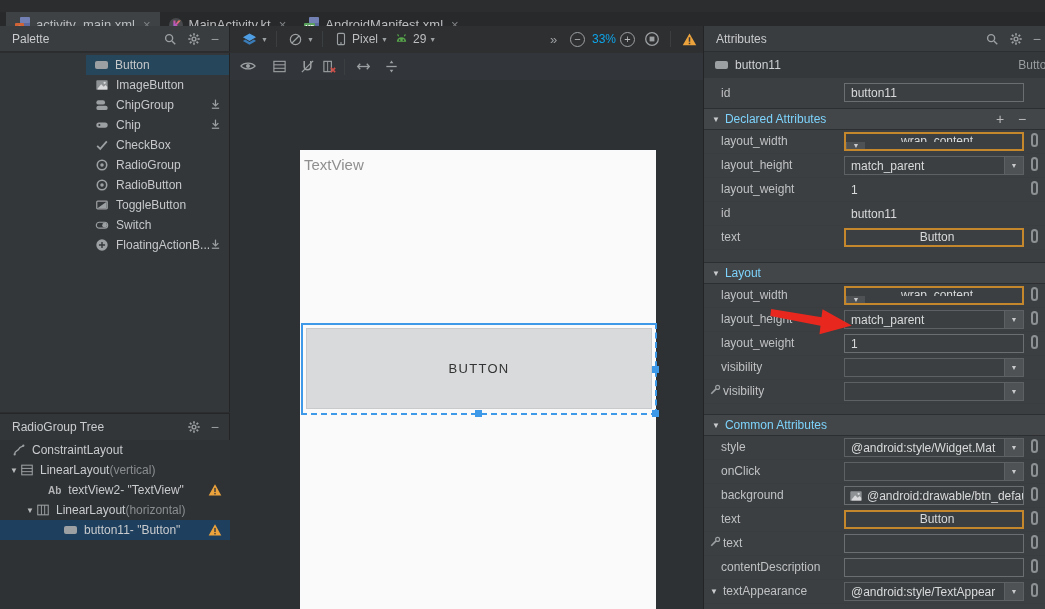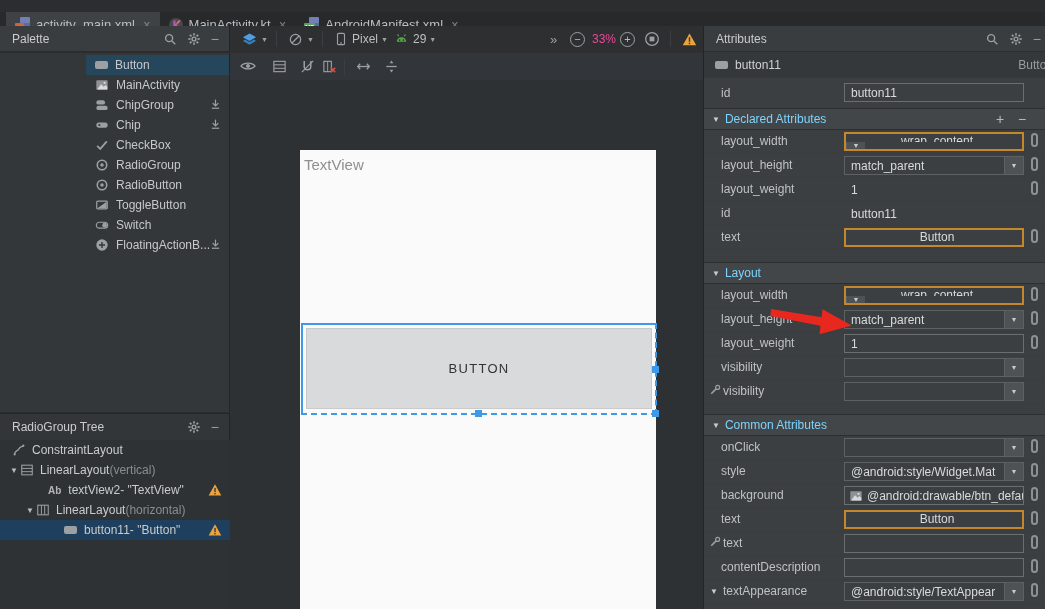--- a/index.html
+++ b/index.html
@@ -66,21 +66,21 @@
   .dtb1{left:230px;top:26px;width:473px;height:27px;background:#2d2f31;border-bottom:1px solid #242628;}
   .dtb2{left:230px;top:53px;width:473px;height:27px;background:#323539;}
   .titem{position:absolute;top:0;height:26px;display:flex;align-items:center;color:#bcbec0;}
   .caret{font-size:7px;color:#9da0a2;}
   .caret::before{content:"\25bc";}
   .vsep{position:absolute;top:5px;width:1px;height:16px;background:#3c3f42;}
   .cbtn{width:15px;height:15px;border:1.5px solid #9da0a2;border-radius:50%;box-sizing:border-box;
         display:inline-flex;align-items:center;justify-content:center;color:#b8babc;font-size:11px;line-height:10px;}
   .chev{font-size:13px;color:#9da0a2;}
   .chev::before{content:"\00bb";}
-  .zoomtxt{color:#ec4899;}
+  .zoomtxt{color:#0ea5e9;}
 
   
   .canvas-area{left:230px;top:80px;width:473px;height:529px;background:#2e3134;}
   .device{position:absolute;left:70px;top:70px;width:356px;height:459px;background:#fafafa;}
   .tvlabel{position:absolute;left:4px;top:6px;color:#8f8f8f;font-size:15px;}
   .sel-rect{position:absolute;left:1px;top:173px;width:352px;height:88px;
             border-top:2px solid #3e9ae8;border-left:2px solid #3e9ae8;
             border-right:2px dashed #3e9ae8;border-bottom:2px dashed #3e9ae8;}
   .abtn{position:absolute;left:3px;top:3px;right:3px;bottom:4px;background:#d9dadb;border:1px solid #c9cacb;
         display:flex;align-items:center;justify-content:center;color:#333;font-size:13px;letter-spacing:1.3px;}
@@ -314,21 +314,21 @@
   <div class="abs pal-body">
     <div class="pal-items">
       <div class="pal-item sel">
         <span class="btnic"></span>
         <span>Button</span>
       </div>
       <div class="pal-item">
         <svg class="ic" width="14" height="14">
             <use href="#s-pic"></use>
           </svg>
-        <span>MainActivity</span>
+        <span>ImageButton</span>
       </div>
       <div class="pal-item">
         <svg class="ic" width="14" height="14">
             <use href="#s-chipg"></use>
           </svg>
         <span>ChipGroup</span>
         <svg class="ic dl" width="13" height="13">
             <use href="#s-dl"></use>
           </svg>
       </div>
@@ -641,31 +641,31 @@
       </span>
     </div>
 
     <div class="gap2"></div>
 
     <div class="sec">
       <span class="sexp"></span>
       <span class="stitle">Common Attributes</span>
     </div>
     <div class="arow">
+      <span class="alabel">style</span>
+      <span class="afield f-dd">
+        <span class="val">@android:style/Widget.Mat</span>
+          <span class="fcaret"></span>
+      </span>
+      <span class="brk"></span>
+    </div>
+    <div class="arow">
       <span class="alabel">onClick</span>
       <span class="afield f-dd">
         <span class="val"></span>
-          <span class="fcaret"></span>
-      </span>
-      <span class="brk"></span>
-    </div>
-    <div class="arow">
-      <span class="alabel">style</span>
-      <span class="afield f-dd">
-        <span class="val">@android:style/Widget.Mat</span>
           <span class="fcaret"></span>
       </span>
       <span class="brk"></span>
     </div>
     <div class="arow">
       <span class="alabel">background</span>
       <span class="afield f-in" style="padding-left:0">
         <svg class="ic fpic" width="14" height="14">
             <use href="#s-pic"></use>
           </svg>

